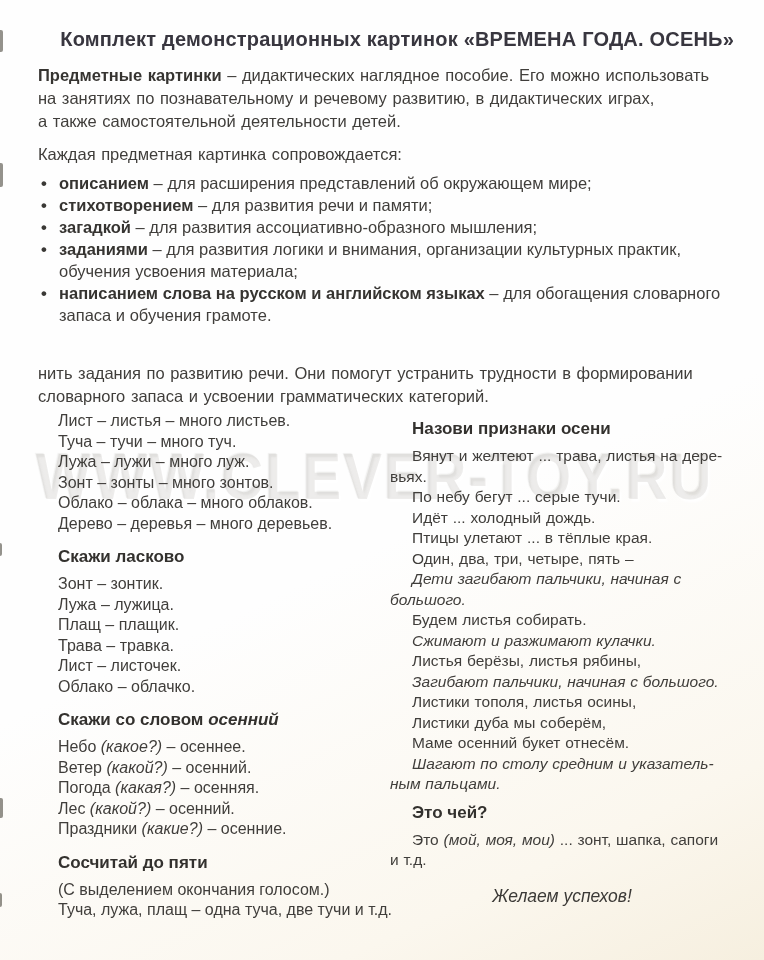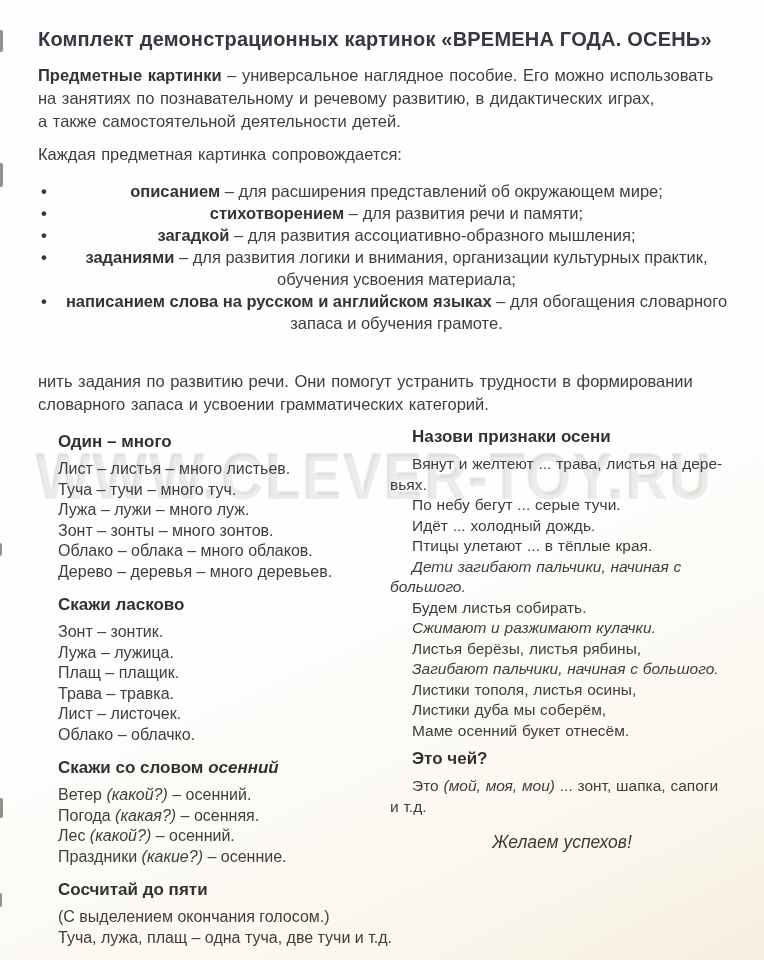--- a/index.html
+++ b/index.html
@@ -12,43 +12,42 @@
     overflow:hidden;
   }
   .page{
     position:absolute;inset:0;
     background:linear-gradient(155deg,#fefefe 55%,#fbf7ee 85%,#f6efdf 100%);
     padding:26px 30px 0 38px;
     box-sizing:border-box;
   }
   .title{
     margin:2px 0 0;
-    text-align:left;
+    text-align:right;
     font-size:20px;
     font-weight:bold;
     color:#38363f;
     letter-spacing:.2px;
   }
   .para{
     margin:13px 0 0;
     font-size:16.5px;
     line-height:23px;
     word-spacing:1px;
   }
-  .list-intro{margin:10px 0 14px;}
+  .list-intro{margin:10px 0 6px;}
   ul.bullets{
     list-style:none;
     margin:3px 0 0;padding:0;
     font-size:16.5px;
     line-height:22px;
   }
   ul.bullets li{
     position:relative;
     padding-left:21px;
-    text-align:center;
   }
   ul.bullets li::before{
     content:"•";
     position:absolute;left:3px;top:0;
     color:#3a3835;
     font-weight:bold;
   }
   .bd{font-weight:bold;color:#363431;}
   .it{font-style:italic;margin-top:44px;}
   .columns{display:flex;margin-top:3px;position:relative;z-index:1;}
@@ -102,56 +101,56 @@
 </style>
 </head>
 <body>
 
 <div class="page">
 
   <div class="watermark">WWW.CLEVER-TOY.RU</div>
 
   <h1 class="title">Комплект демонстрационных картинок «ВРЕМЕНА ГОДА. ОСЕНЬ»</h1>
 
-  <p class="para"><span class="bd">Предметные картинки</span><span> – универсальное наглядное пособие. Его можно использовать</span><br><span>на занятиях по познавательному и речевому развитию, в дидактических играх,</span><br><span>а также самостоятельной деятельности детей.</span></p>
+  <p class="para"><span class="bd">Предметные картинки</span><span> – дидактических наглядное пособие. Его можно использовать</span><br><span>на занятиях по познавательному и речевому развитию, в дидактических играх,</span><br><span>а также самостоятельной деятельности детей.</span></p>
 
   <p class="para list-intro">Каждая предметная картинка сопровождается:</p>
 
   <ul class="bullets" id="bullet-list">
       <li><span class="bd">описанием</span><span> – для расширения представлений об окружающем мире;</span></li>
       <li><span class="bd">стихотворением</span><span> – для развития речи и памяти;</span></li>
       <li><span class="bd">загадкой</span><span> – для развития ассоциативно-образного мышления;</span></li>
       <li><span class="bd">заданиями</span><span> – для развития логики и внимания, организации культурных практик,</span><br><span>обучения усвоения материала;</span></li>
       <li><span class="bd">написанием слова на русском и английском языках</span><span> – для обогащения словарного</span><br><span>запаса и обучения грамоте.</span></li>
     </ul>
 
   <p class="para"><br><span>нить задания по развитию речи. Они помогут устранить трудности в формировании</span><br><span>словарного запаса и усвоении грамматических категорий.</span></p>
 
   <div class="columns">
     <div class="col-left" id="left-sections">
         <div class="section">
-          <div class="sec-heading"><span>Один – много</span></div>
           <div class="line"><span>Лист – листья – много листьев.</span></div>
           <div class="line"><span>Туча – тучи – много туч.</span></div>
           <div class="line"><span>Лужа – лужи – много луж.</span></div>
           <div class="line"><span>Зонт – зонты – много зонтов.</span></div>
           <div class="line"><span>Облако – облака – много облаков.</span></div>
           <div class="line"><span>Дерево – деревья – много деревьев.</span></div>
         </div>
         <div class="section">
           <div class="sec-heading"><span>Скажи ласково</span></div>
           <div class="line"><span>Зонт – зонтик.</span></div>
           <div class="line"><span>Лужа – лужица.</span></div>
           <div class="line"><span>Плащ – плащик.</span></div>
           <div class="line"><span>Трава – травка.</span></div>
           <div class="line"><span>Лист – листочек.</span></div>
           <div class="line"><span>Облако – облачко.</span></div>
         </div>
         <div class="section">
           <div class="sec-heading"><span>Скажи со словом </span><span class="it">осенний</span></div>
+          <div class="line"><span>Небо </span><span class="it">(какое?)</span><span> – осеннее.</span></div>
           <div class="line"><span>Ветер </span><span class="it">(какой?)</span><span> – осенний.</span></div>
           <div class="line"><span>Погода </span><span class="it">(какая?)</span><span> – осенняя.</span></div>
           <div class="line"><span>Лес </span><span class="it">(какой?)</span><span> – осенний.</span></div>
           <div class="line"><span>Праздники </span><span class="it">(какие?)</span><span> – осенние.</span></div>
         </div>
         <div class="section">
           <div class="sec-heading"><span>Сосчитай до пяти</span></div>
           <div class="line"><span>(С выделением окончания голосом.)</span></div>
           <div class="line"><span>Туча, лужа, плащ – одна туча, две тучи и т.д.</span></div>
         </div>
@@ -159,28 +158,30 @@
     <div class="col-right">
       <div id="right-sections">
           <div class="section">
             <div class="sec-heading"><span>Назови признаки осени</span></div>
             <div class="line"><span>Вянут и желтеют ... трава, листья на дере-</span><br><span>вьях.</span></div>
             <div class="line"><span>По небу бегут ... серые тучи.</span></div>
             <div class="line"><span>Идёт ... холодный дождь.</span></div>
             <div class="line"><span>Птицы улетают ... в тёплые края.</span></div>
           </div>
           <div class="section">
+            <div class="line"><span>Один, два, три, четыре, пять –</span></div>
             <div class="line"><span class="it">Дети загибают пальчики, начиная с большого.</span></div>
             <div class="line"><span>Будем листья собирать.</span></div>
             <div class="line"><span class="it">Сжимают и разжимают кулачки.</span></div>
             <div class="line"><span>Листья берёзы, листья рябины,</span></div>
             <div class="line"><span class="it">Загибают пальчики, начиная с большого.</span></div>
             <div class="line"><span>Листики тополя, листья осины,</span></div>
             <div class="line"><span>Листики дуба мы соберём,</span></div>
             <div class="line"><span>Маме осенний букет отнесём.</span></div>
+            <div class="line"><span class="it">Шагают по столу средним и указатель-</span><br><span class="it">ным пальцами.</span></div>
           </div>
           <div class="section">
             <div class="sec-heading"><span>Это чей?</span></div>
             <div class="line"><span>Это </span><span class="it">(мой, моя, мои)</span><span> ... зонт, шапка, сапоги</span><br><span>и т.д.</span></div>
           </div>
         </div>
       <div class="closing">Желаем успехов!</div>
     </div>
   </div>
 

